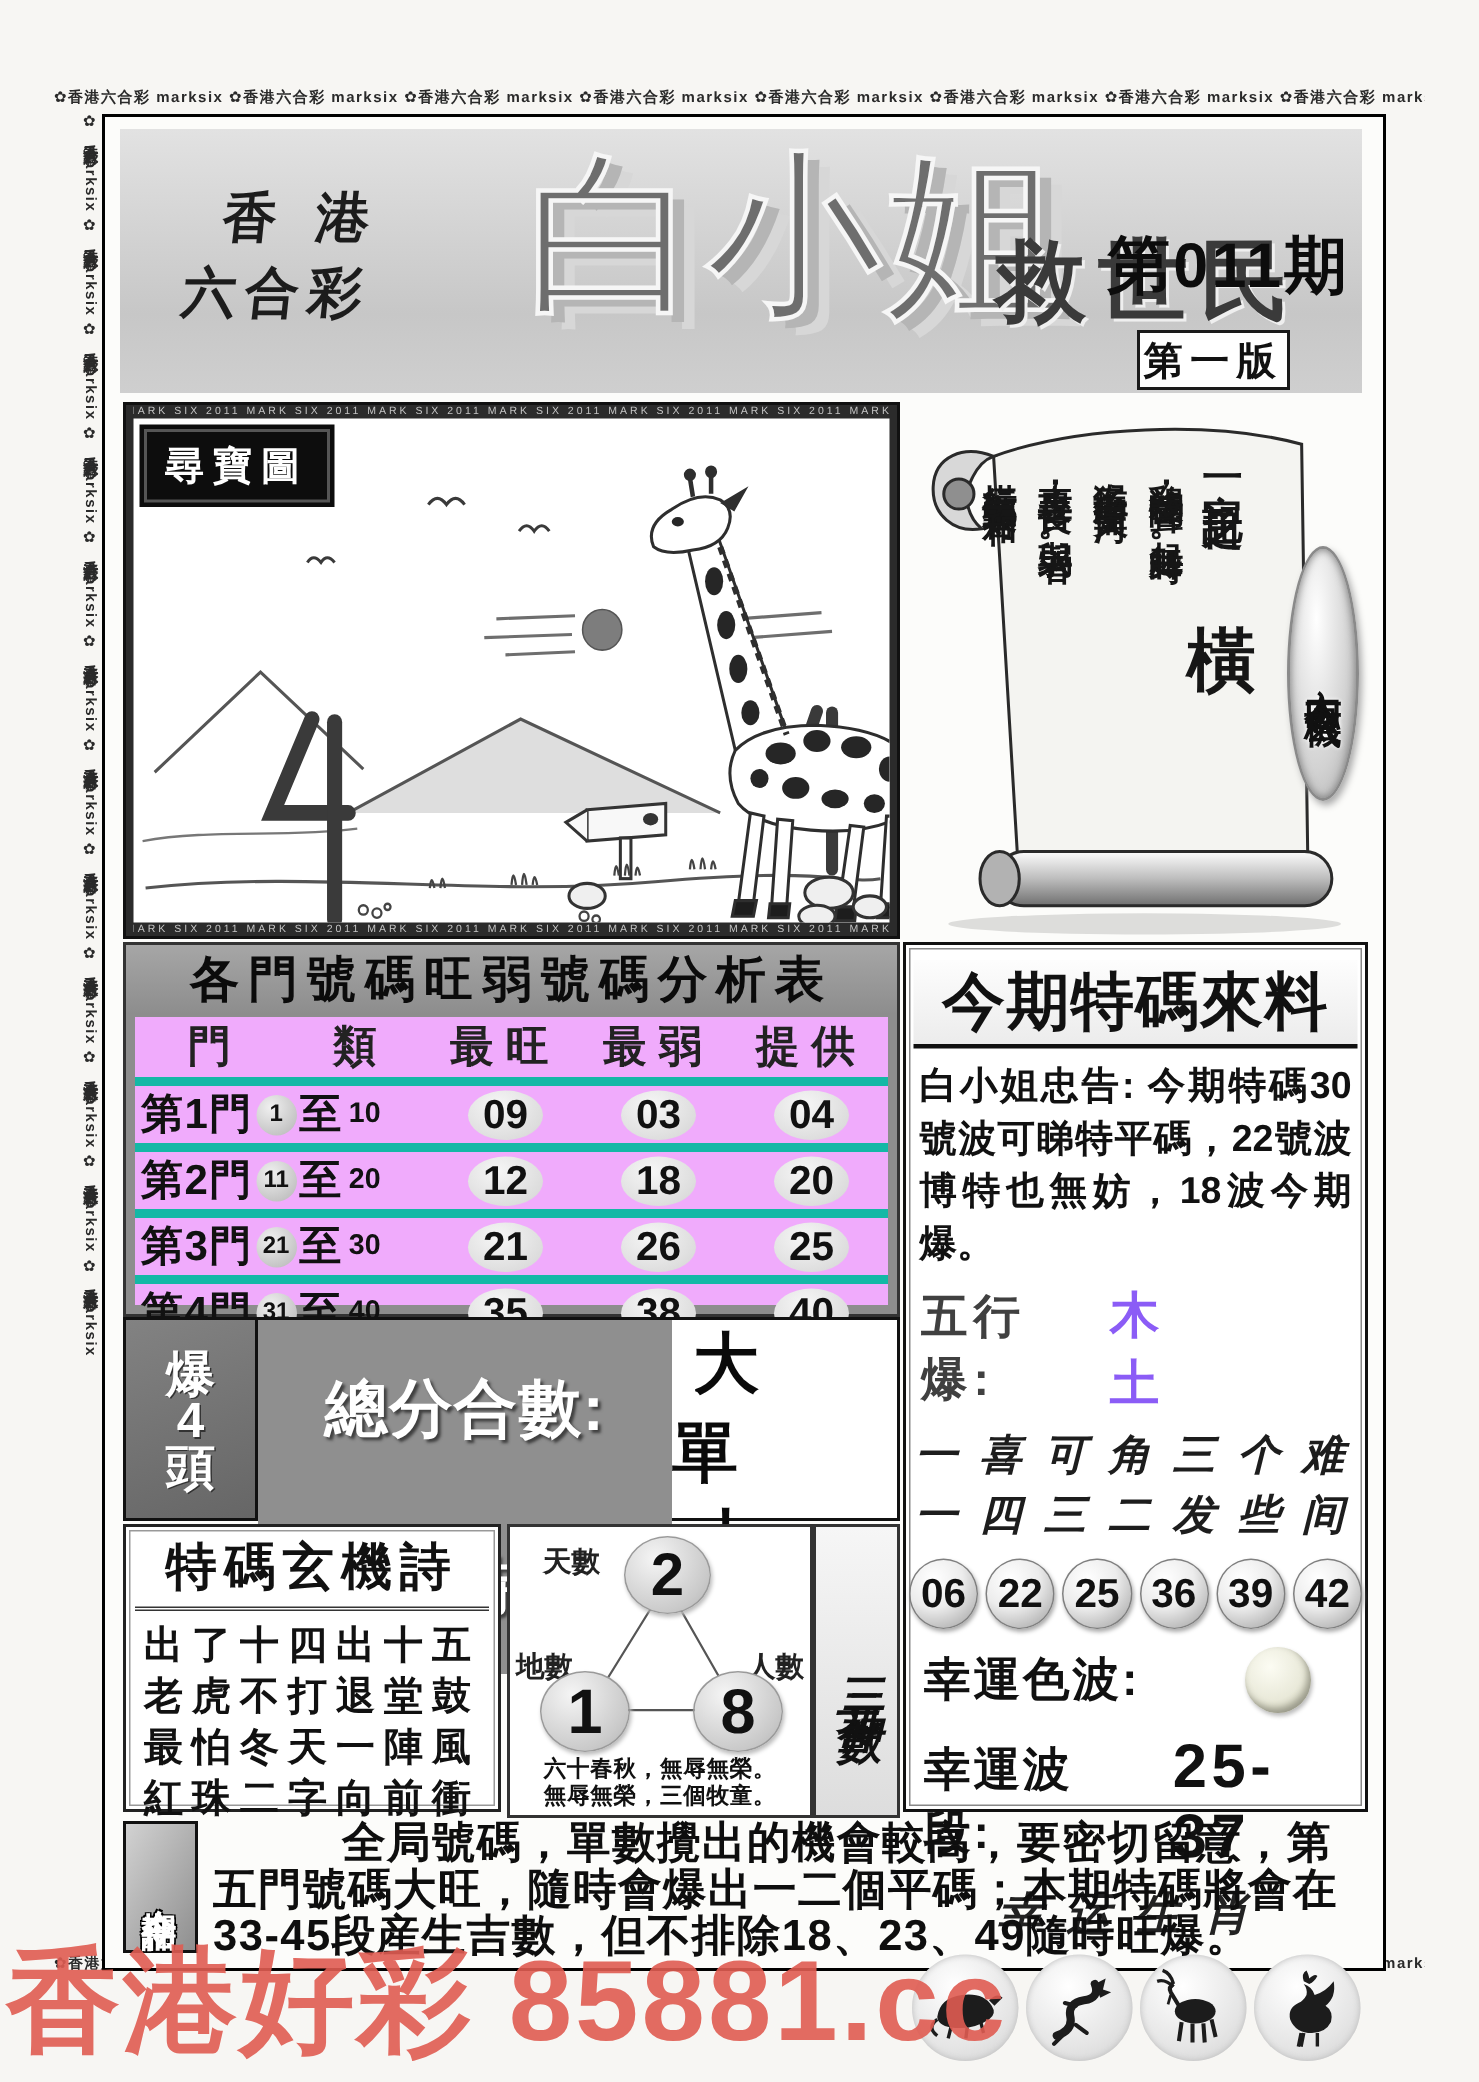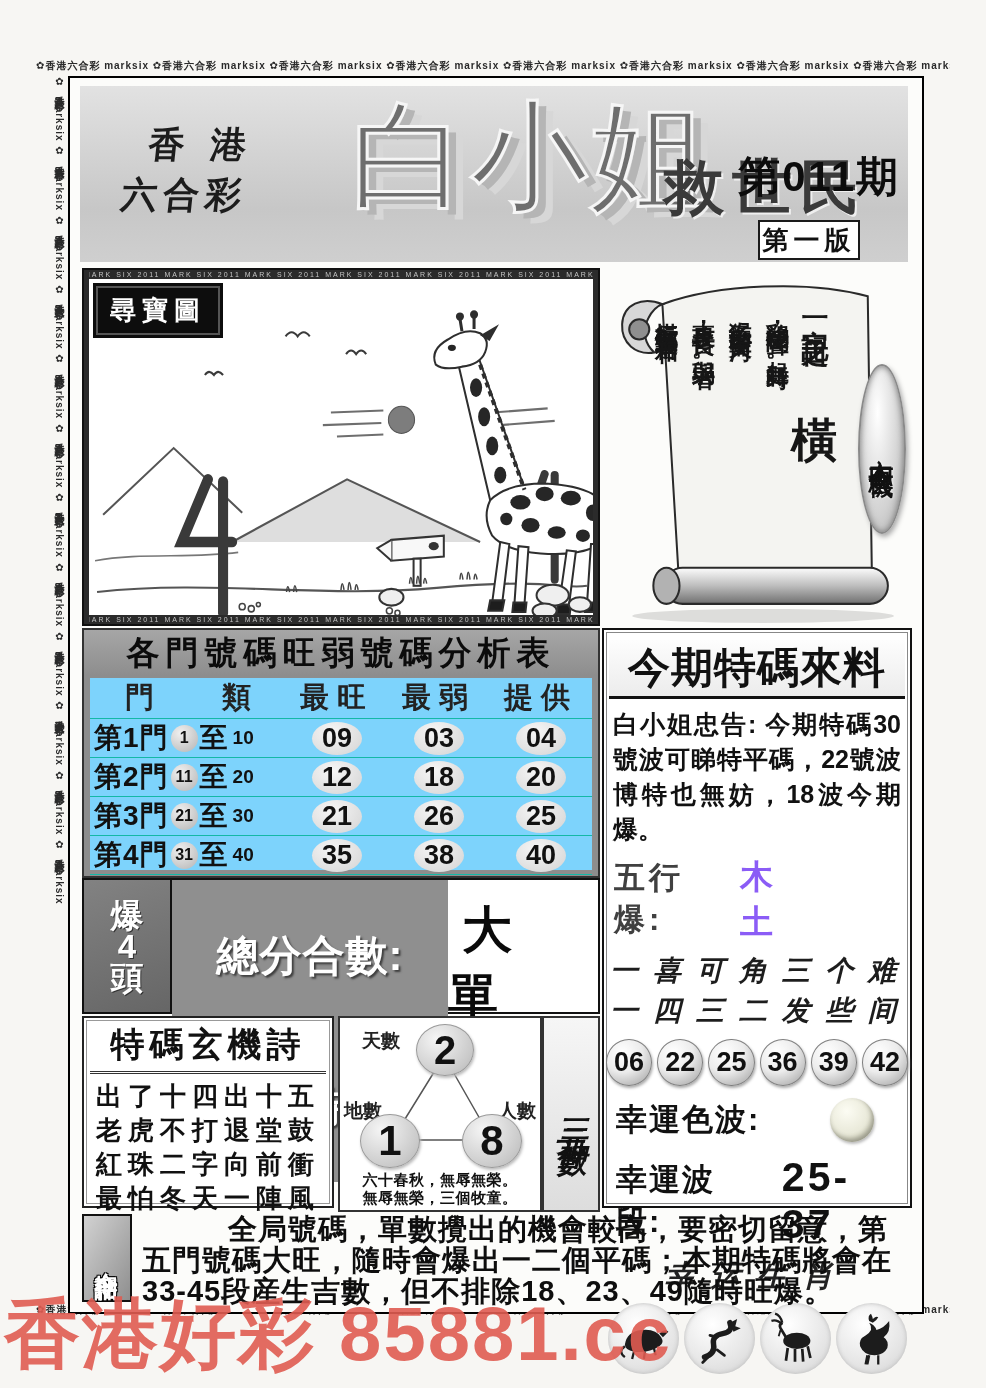--- a/index.html
+++ b/index.html
@@ -53,23 +53,23 @@
   .mystery-oval{position:absolute;left:788px;top:286px;width:44px;height:166px;border-radius:50%;
          background:radial-gradient(ellipse at 40% 28%,#fff,#d2d2d2 60%,#a6a6a6);border:2px solid #8a8a8a;
          box-shadow:inset 0 0 6px #777,2px 3px 5px #aaa;display:flex;align-items:center;justify-content:center;
          writing-mode:vertical-rl;text-orientation:upright;font-size:25px;font-weight:900;letter-spacing:5px;
          text-shadow:0 0 3px #fff;}
 
   
   .atable{position:absolute;left:12px;top:550px;width:514px;height:246px;background:#8d8d8d;border:2px solid #333;}
   .atable-title{height:46px;display:flex;align-items:center;justify-content:center;font-size:33px;font-weight:900;
          color:#0b0b0b;letter-spacing:6px;background:linear-gradient(#a6a6a6,#8d8d8d);}
-  .atable-grid{position:absolute;left:6px;right:6px;top:48px;bottom:6px;background:#7dd3fc;
+  .atable-grid{position:absolute;left:6px;right:6px;top:48px;bottom:6px;background:#f0abfc;
          display:grid;grid-template-columns:196px 1fr 1fr 1fr;grid-auto-rows:1fr;}
-  .ac{display:flex;align-items:center;justify-content:center;border-top:1px solid #14b8a6;}
+  .ac{display:flex;align-items:center;justify-content:center;border-top:6px solid #14b8a6;}
   .ac.c1{border-top:none;}
   .ath{font-size:29px;font-weight:800;letter-spacing:8px;color:#222;}
   .ath-gate{letter-spacing:30px;text-indent:30px;}
   .atr-gate{justify-content:flex-start;padding-left:4px;gap:2px;}
   .gate-name{font-size:28px;font-weight:800;letter-spacing:1px;}
   .gate-circle{width:27px;height:27px;border-radius:50%;background:radial-gradient(circle at 35% 30%,#f0f0f0,#b4b4b4);
          display:inline-flex;align-items:center;justify-content:center;font-size:16px;font-weight:700;}
   .gate-zhi{font-size:28px;font-weight:800;}
   .gate-to{font-size:19px;font-weight:600;margin-left:3px;}
   .atd span{font-size:27px;font-weight:800;padding:1px 10px;border-radius:50%;
@@ -78,22 +78,22 @@
   
   .burst{position:absolute;left:12px;top:800px;width:514px;height:132px;display:flex;border:2px solid #111;background:#fff;}
   .burst-label{width:86px;background:linear-gradient(160deg,#828282,#666);border-right:2px solid #111;color:#fff;
          display:flex;flex-direction:column;align-items:center;justify-content:center;font-weight:900;line-height:1;}
   .burst-label span{font-size:33px;text-shadow:1px 1px 0 #333;}
   .burst-num{font-size:56px;margin:-2px 0;}
   .burst-rows{flex:1;display:flex;flex-direction:column;}
   .burst-row{flex:1;display:flex;align-items:stretch;}
   .burst-key{width:276px;background:#8f8f8f;color:#fff;font-size:42px;font-weight:900;display:flex;
          align-items:center;justify-content:center;text-shadow:2px 2px 2px #3f3f3f;letter-spacing:1px;}
-  .burst-val{flex:1;display:flex;align-items:center;justify-content:center;font-size:50px;font-weight:900;
-         color:#0a0a0a;letter-spacing:14px;text-indent:14px;margin-top:17px;}
+  .burst-val{flex:1;display:flex;align-items:center;justify-content:center;font-size:44px;font-weight:900;
+         color:#0a0a0a;letter-spacing:14px;text-indent:14px;}
   .burst-div{height:10px;background:linear-gradient(90deg,#4c4c4c,#b9b9b9 55%,#f2f2f2);}
 
   
   .poem{position:absolute;left:12px;top:938px;width:252px;height:192px;border:2px solid #222;background:#fff;
          box-shadow:inset 0 0 0 2px #fff,inset 0 0 0 3px #999;padding:4px 0;box-sizing:border-box;}
   .poem-title{font-size:34px;font-weight:900;text-align:center;letter-spacing:5px;border-bottom:3px double #333;
          padding-bottom:3px;margin:0 6px 5px;}
   .poem-line{font-size:26px;font-weight:800;letter-spacing:6px;line-height:34px;text-align:center;white-space:nowrap;}
   .trinity{position:absolute;left:268px;top:938px;width:200px;height:192px;border:2px solid #333;background:#fff;}
   .tri-lines{position:absolute;left:0;top:0;width:100%;height:100%;}
@@ -403,22 +403,22 @@
           <span class="burst-key">今期特碼:</span>
           <span class="burst-val">大 雙</span>
         </div>
       </div>
     </div>
 
     <div class="poem">
       <div class="poem-title">特碼玄機詩</div>
       <div class="poem-line">出了十四出十五</div>
       <div class="poem-line">老虎不打退堂鼓</div>
+      <div class="poem-line">最怕冬天一陣風</div>
       <div class="poem-line">紅珠二字向前衝</div>
-      <div class="poem-line">最怕冬天一陣風</div>
     </div>
 
     <div class="trinity">
       <svg class="tri-lines" viewBox="0 0 200 192">
         <path d="M104 38 L52 122 M104 38 L152 122 M52 122 L152 122" stroke="#555" stroke-width="1.5" fill="none"></path>
       </svg>
       <span class="tri-label tl-top">天數</span>
       <div class="tri-circle tc-top">2</div>
       <span class="tri-label tl-left">地數</span>
       <div class="tri-circle tc-left">1</div>

